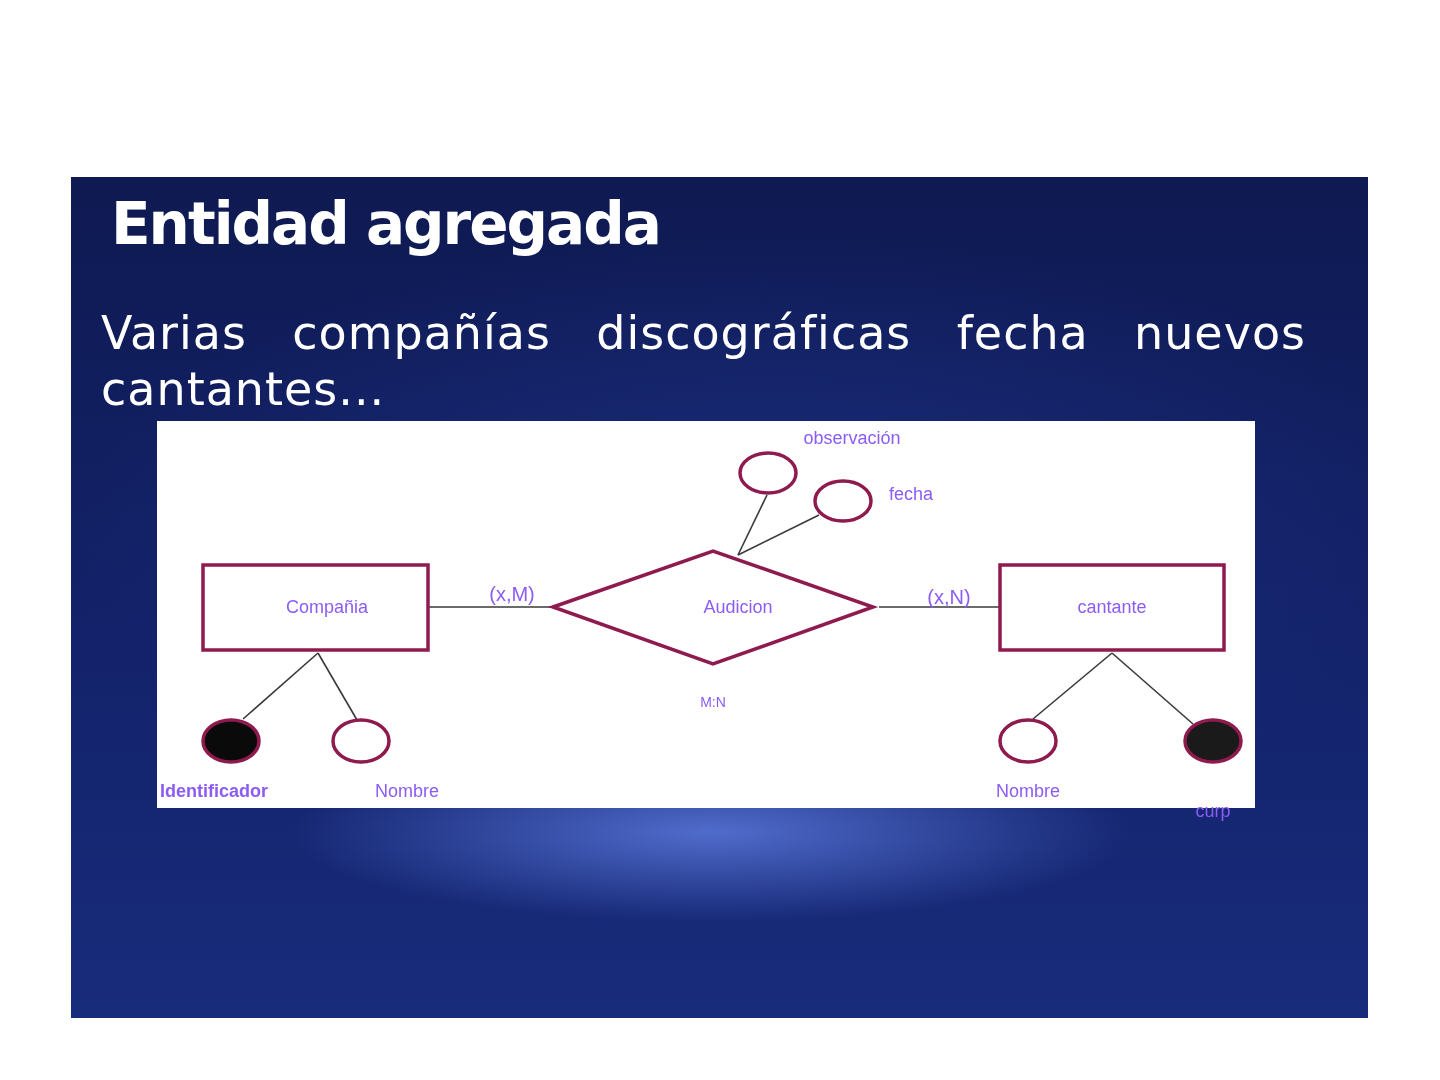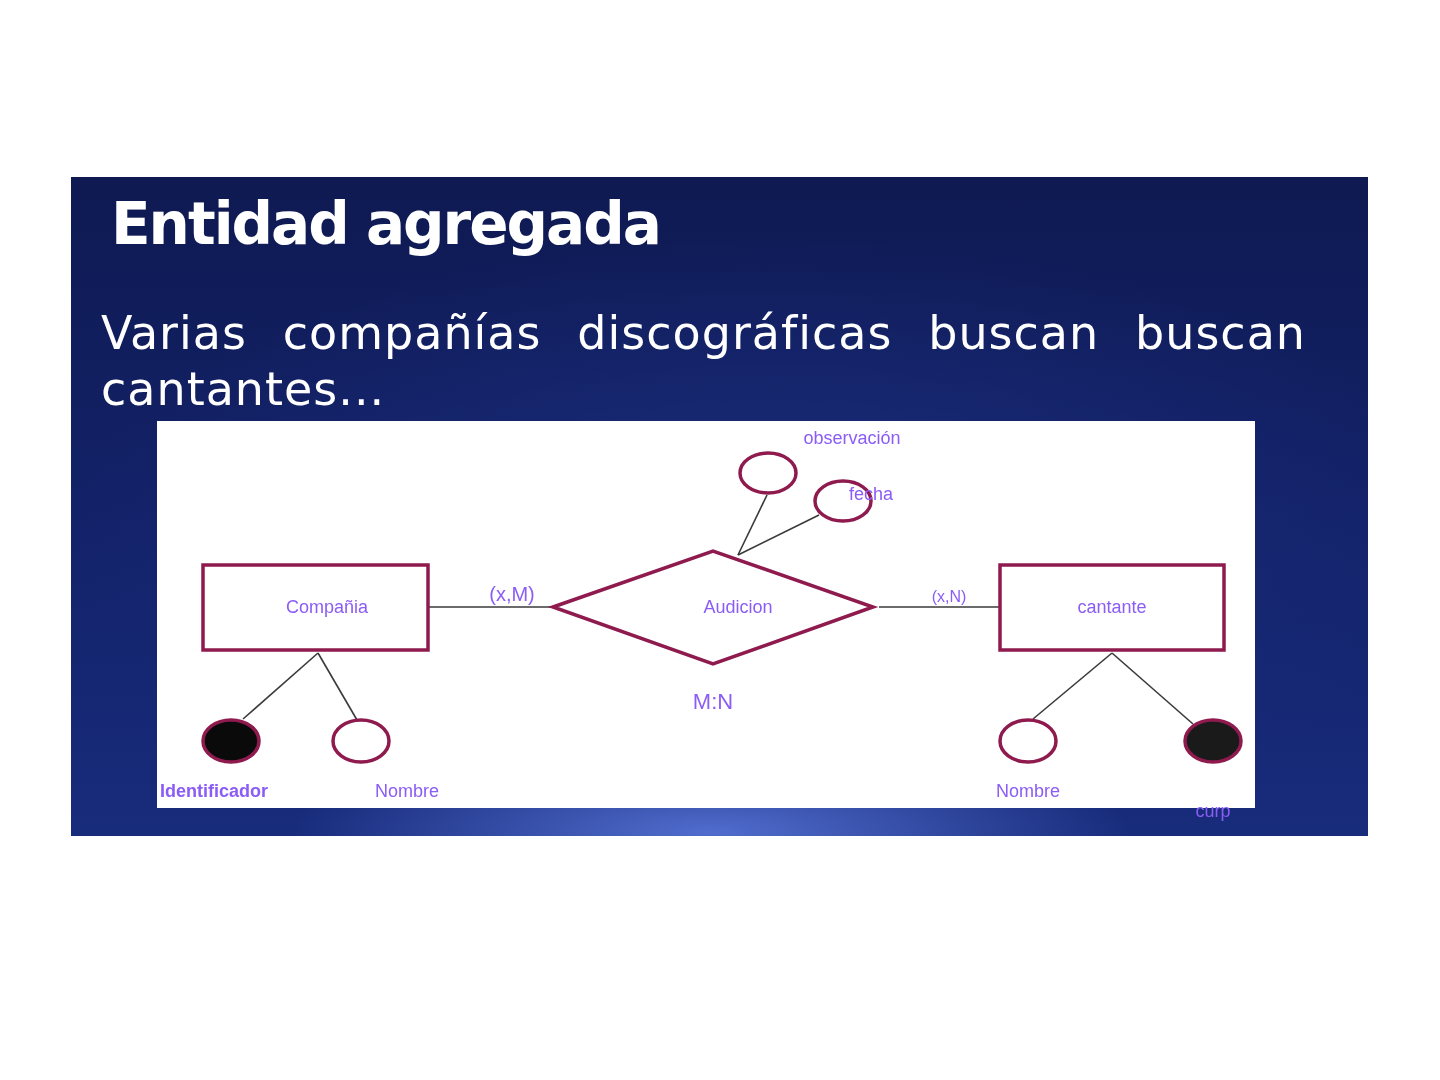--- a/index.html
+++ b/index.html
@@ -1,21 +1,21 @@
 <!DOCTYPE html>
 <html><head>
 <meta charset="utf-8">
 <style>
   html, body { margin: 0; padding: 0; }
   body {
     width: 1440px; height: 1080px; background: #ffffff; position: relative; overflow: hidden;
     font-family: "Liberation Sans", sans-serif;
   }
   .slide {
-    position: absolute; left: 71px; top: 177px; width: 1297px; height: 659px;
+    position: absolute; left: 71px; top: 177px; width: 1297px; height: 841px;
     background:
       radial-gradient(ellipse 420px 90px at 640px 655px, rgba(90,120,220,0.85), rgba(60,80,180,0.0) 100%),
       radial-gradient(ellipse 700px 300px at 700px 360px, #1a2c7a 0%, rgba(26,44,122,0) 100%),
       linear-gradient(180deg, #0f1a52 0%, #13226a 55%, #182c7c 100%);
     overflow: hidden;
   }
   .slide-title {
     position: absolute; left: 40px; top: 10px;
     color: #ffffff; font-family: "DejaVu Sans", sans-serif; font-weight: bold;
     font-size: 58px; letter-spacing: -2px; line-height: 74px; white-space: nowrap;
@@ -35,21 +35,21 @@
     position: absolute; font-family: "Liberation Sans", sans-serif; color: #8b5cf6;
     font-size: 18px; line-height: 20px; white-space: nowrap;
   }
   .lbl.center { transform: translateX(-50%); }
 </style>
 </head>
 <body>
 
 <div class="slide">
   <div class="slide-title">Entidad agregada</div>
-  <div class="slide-body">Varias compañías discográficas buscan buscan cantantes...</div>
+  <div class="slide-body">Varias compañías discográficas fecha nuevos cantantes...</div>
 
   <div class="diagram">
 
     <svg width="1098" height="387" viewBox="0 0 1098 387">
 
       <g stroke="#3a3a3a" stroke-width="1.6" fill="none">
 
         <line x1="271" y1="186" x2="396" y2="186"></line>
 
         <line x1="722" y1="186" x2="842" y2="186"></line>
@@ -73,26 +73,26 @@
       <ellipse cx="686" cy="80" rx="28" ry="20" fill="#ffffff" stroke="#8e1a4e" stroke-width="3.5"></ellipse>
       <ellipse cx="74" cy="320" rx="28" ry="21" fill="#0a0a0a" stroke="#8e1a4e" stroke-width="3.5"></ellipse>
       <ellipse cx="204" cy="320" rx="28" ry="21" fill="#ffffff" stroke="#8e1a4e" stroke-width="3.5"></ellipse>
       <ellipse cx="871" cy="320" rx="28" ry="21" fill="#ffffff" stroke="#8e1a4e" stroke-width="3.5"></ellipse>
       <ellipse cx="1056" cy="320" rx="28" ry="21" fill="#1a1a1a" stroke="#8e1a4e" stroke-width="3.5"></ellipse>
     </svg>
 
     <div class="lbl center" style="left:170px; top:176px;">Compañia</div>
     <div class="lbl center" style="left:955px; top:176px;">cantante</div>
     <div class="lbl center" style="left:581px; top:176px;">Audicion</div>
-    <div class="lbl center" style="left:556px; top:271px; font-size:22px;">M:N</div>
+    <div class="lbl center" style="left:556px; top:271px; font-size:14px;">M:N</div>
 
     <div class="lbl center" style="left:355px; top:163px; font-size:20px;">(x,M)</div>
-    <div class="lbl center" style="left:792px; top:166px; font-size:16px;">(x,N)</div>
+    <div class="lbl center" style="left:792px; top:166px; font-size:20px;">(x,N)</div>
 
     <div class="lbl center" style="left:695px; top:7px;">observación</div>
-    <div class="lbl" style="left:692px; top:63px;">fecha</div>
+    <div class="lbl" style="left:732px; top:63px;">fecha</div>
 
     <div class="lbl" style="left:3px; top:360px;font-weight:bold;">Identificador</div>
     <div class="lbl center" style="left:250px; top:360px;">Nombre</div>
     <div class="lbl center" style="left:871px; top:360px;">Nombre</div>
     <div class="lbl center" style="left:1056px; top:380px;">curp</div>
   </div>
 </div>
 
 </body></html>

